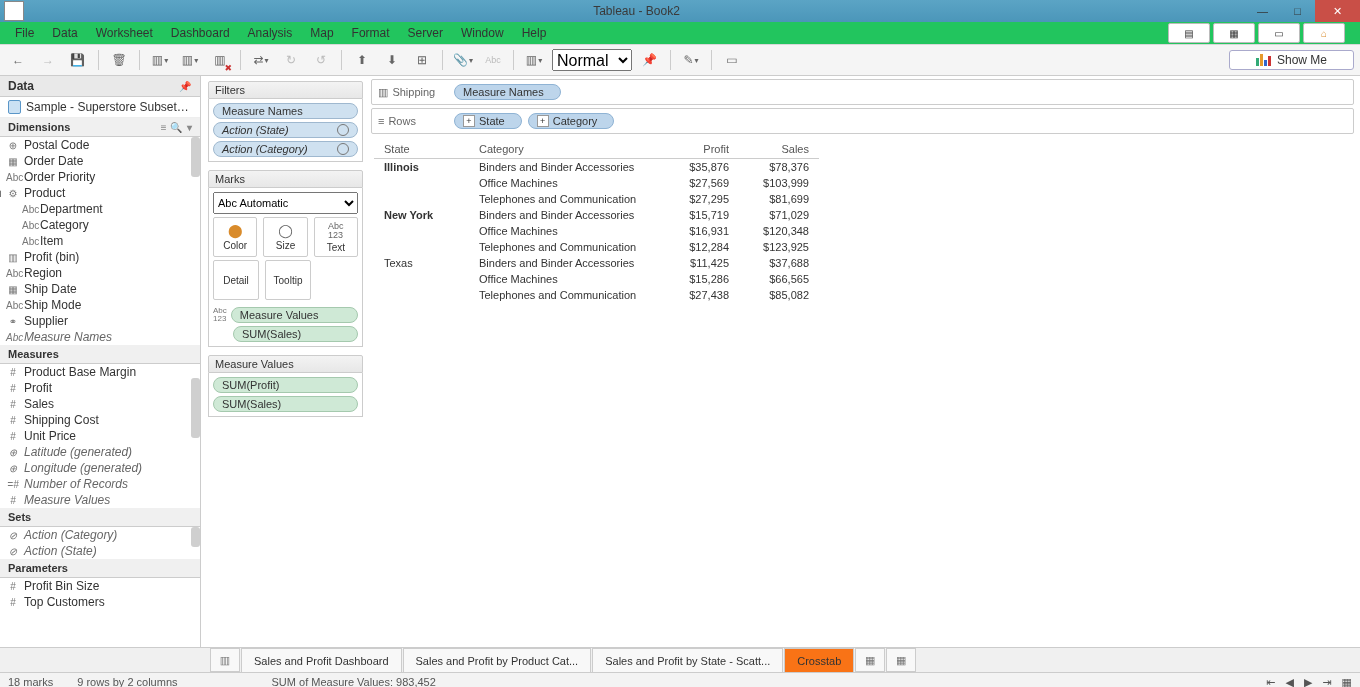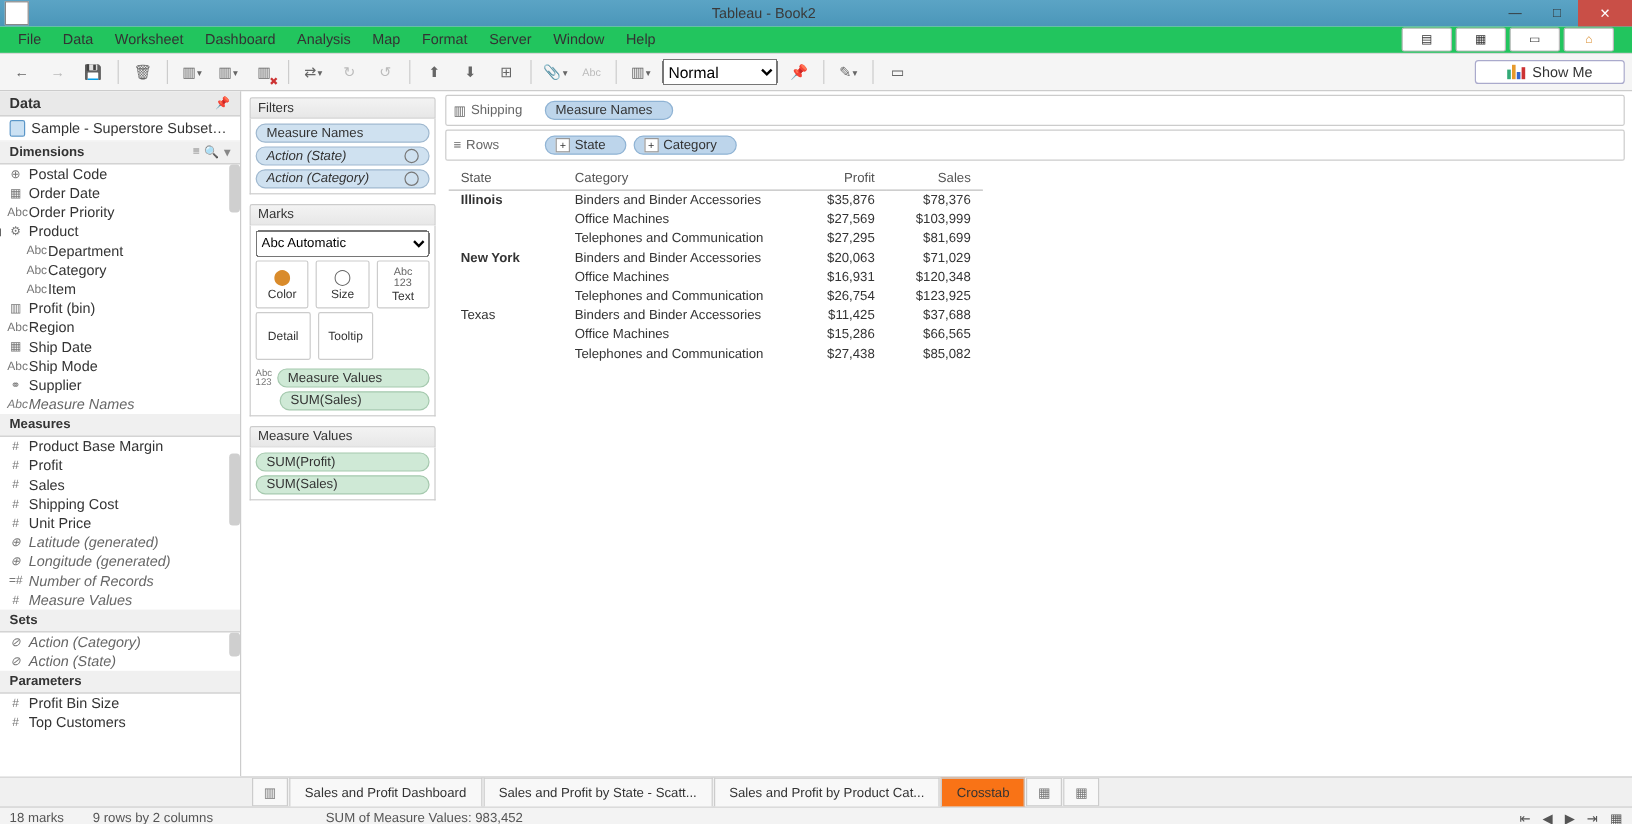--- a/index.html
+++ b/index.html
@@ -9,21 +9,21 @@
 .tb-btn{width:35px;height:22px;display:flex;align-items:center;justify-content:center;font-size:11px;color:#333}
 .tb-close{background:#c94f47;color:#fff;width:45px}
 .menubar{height:22px;background:#22c55e;border-bottom:1px solid #d8d8d8;display:flex;align-items:center;padding:0 6px}
 .menubar span{padding:0 9px;cursor:default}
 .menubar .wingroup{margin-left:auto;display:flex;gap:3px}
 .winbtn{width:22px;height:18px;border:1px solid #bbb;border-radius:2px;background:#fff;display:flex;align-items:center;justify-content:center;font-size:10px}
 .toolbar{height:30px;background:#f5f5f5;border-bottom:1px solid #ccc;display:flex;align-items:center;padding:0 6px;gap:6px}
 .tbtn{width:22px;height:22px;border:1px solid transparent;display:flex;align-items:center;justify-content:center;color:#666;border-radius:2px}
 .tbtn.dd::after{content:"▾";font-size:8px;margin-left:1px;color:#666}
 .sep{width:1px;height:20px;background:#ccc;margin:0 2px}
-.toolbar select{height:22px;font-size:13px;width:96px}
+.toolbar select{height:22px;font-size:16px;width:80px}
 .showme{margin-left:auto;background:#fff;border:1px solid #aac;border-radius:3px;padding:2px 26px;display:flex;align-items:center;gap:6px}
 .showme .bars{display:inline-flex;gap:1px;align-items:flex-end}
 .showme .bars i{width:3px;background:#e69a2c}
 .main{display:flex;height:calc(687px - 22px - 22px - 30px - 24px - 18px)}
 .datapanel{width:200px;background:#fff;border-right:1px solid #ccc;display:flex;flex-direction:column;position:relative}
 .dp-header{background:#e9e9e9;border-bottom:1px solid #ccc;padding:3px 8px;font-weight:bold;font-size:12px;display:flex;align-items:center}
 .dp-header.small{font-weight:bold;background:#f0f0f0;font-size:11px}
 .dp-header .tools{margin-left:auto;font-size:10px;color:#888;display:flex;gap:4px}
 .ds-row{padding:3px 8px;display:flex;align-items:center;gap:5px;border-bottom:1px solid #eee}
 .ds-row .cyl{width:12px;height:12px;border:1px solid #5a96c8;border-radius:2px;background:linear-gradient(#cbe1f3,#cbe1f3)}
@@ -301,33 +301,33 @@
             </tr>
             <tr>
               <td style="font-weight:bold"></td>
               <td>Telephones and Communication</td>
               <td class="r">$27,295</td>
               <td class="r">$81,699</td>
             </tr>
             <tr>
               <td style="font-weight:bold">New York</td>
               <td>Binders and Binder Accessories</td>
-              <td class="r">$20,063</td>
+              <td class="r">$15,719</td>
               <td class="r">$71,029</td>
             </tr>
             <tr>
               <td style="font-weight:bold"></td>
               <td>Office Machines</td>
               <td class="r">$16,931</td>
               <td class="r">$120,348</td>
             </tr>
             <tr>
               <td style="font-weight:bold"></td>
               <td>Telephones and Communication</td>
-              <td class="r">$26,754</td>
+              <td class="r">$12,284</td>
               <td class="r">$123,925</td>
             </tr>
             <tr>
               <td style="font-weight:normal">Texas</td>
               <td>Binders and Binder Accessories</td>
               <td class="r">$11,425</td>
               <td class="r">$37,688</td>
             </tr>
             <tr>
               <td style="font-weight:bold"></td>
@@ -346,24 +346,24 @@
     </div>
   </div>
 </div>
 
 <div class="tabsbar">
   <span class="tabicon">▥</span>
   <span class="tab">
       <span>Sales and Profit Dashboard</span>
     </span>
   <span class="tab">
-      <span>Sales and Profit by State - Scatt...</span>
+      <span>Sales and Profit by Product Cat...</span>
     </span>
   <span class="tab">
-      <span>Sales and Profit by Product Cat...</span>
+      <span>Sales and Profit by State - Scatt...</span>
     </span>
   <span class="tab active">
       <span>Crosstab</span>
     </span>
   <span class="tabicon">▦</span>
   <span class="tabicon">▦</span>
 </div>
 
 <div class="status">
   <span>18 marks</span>

